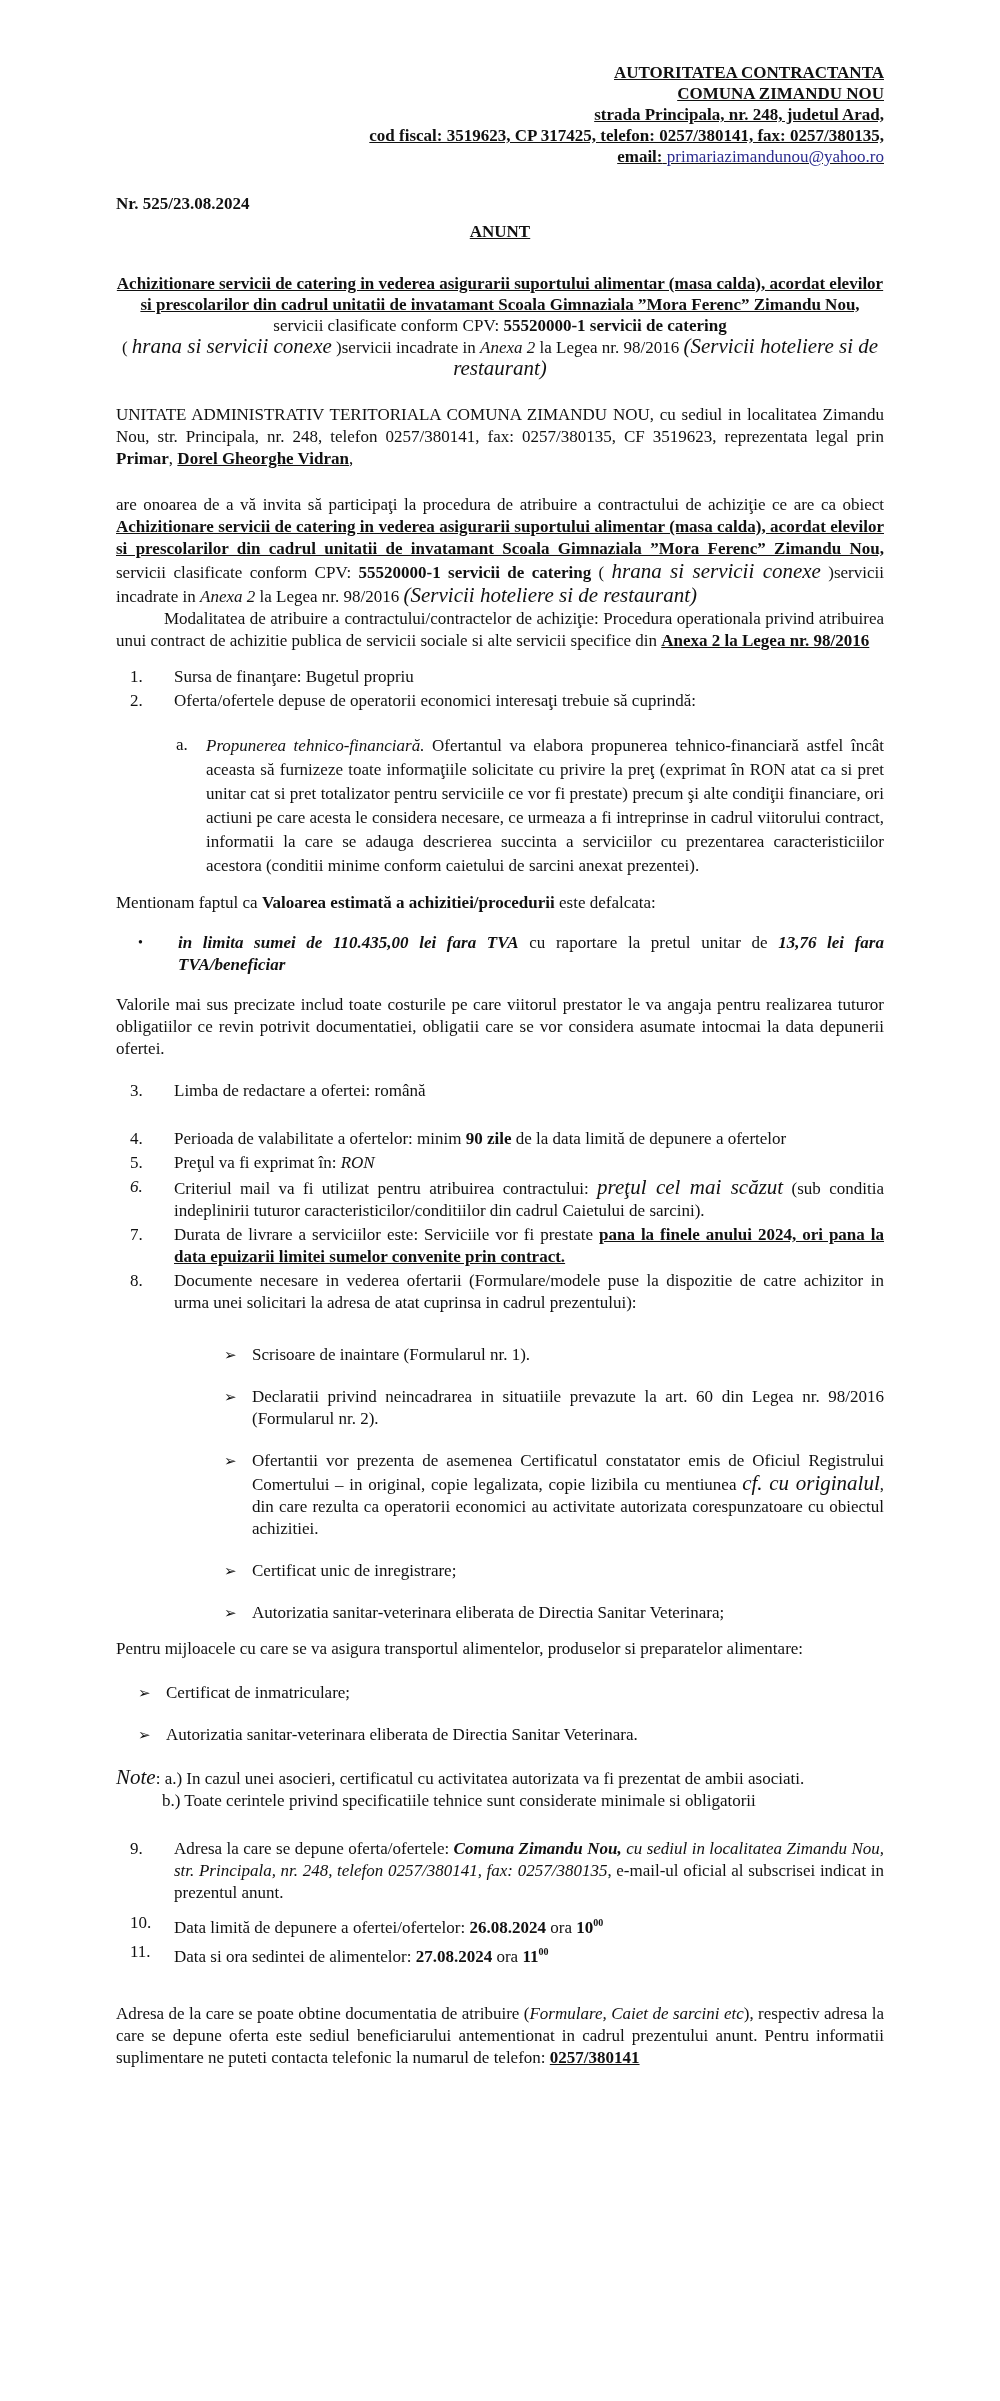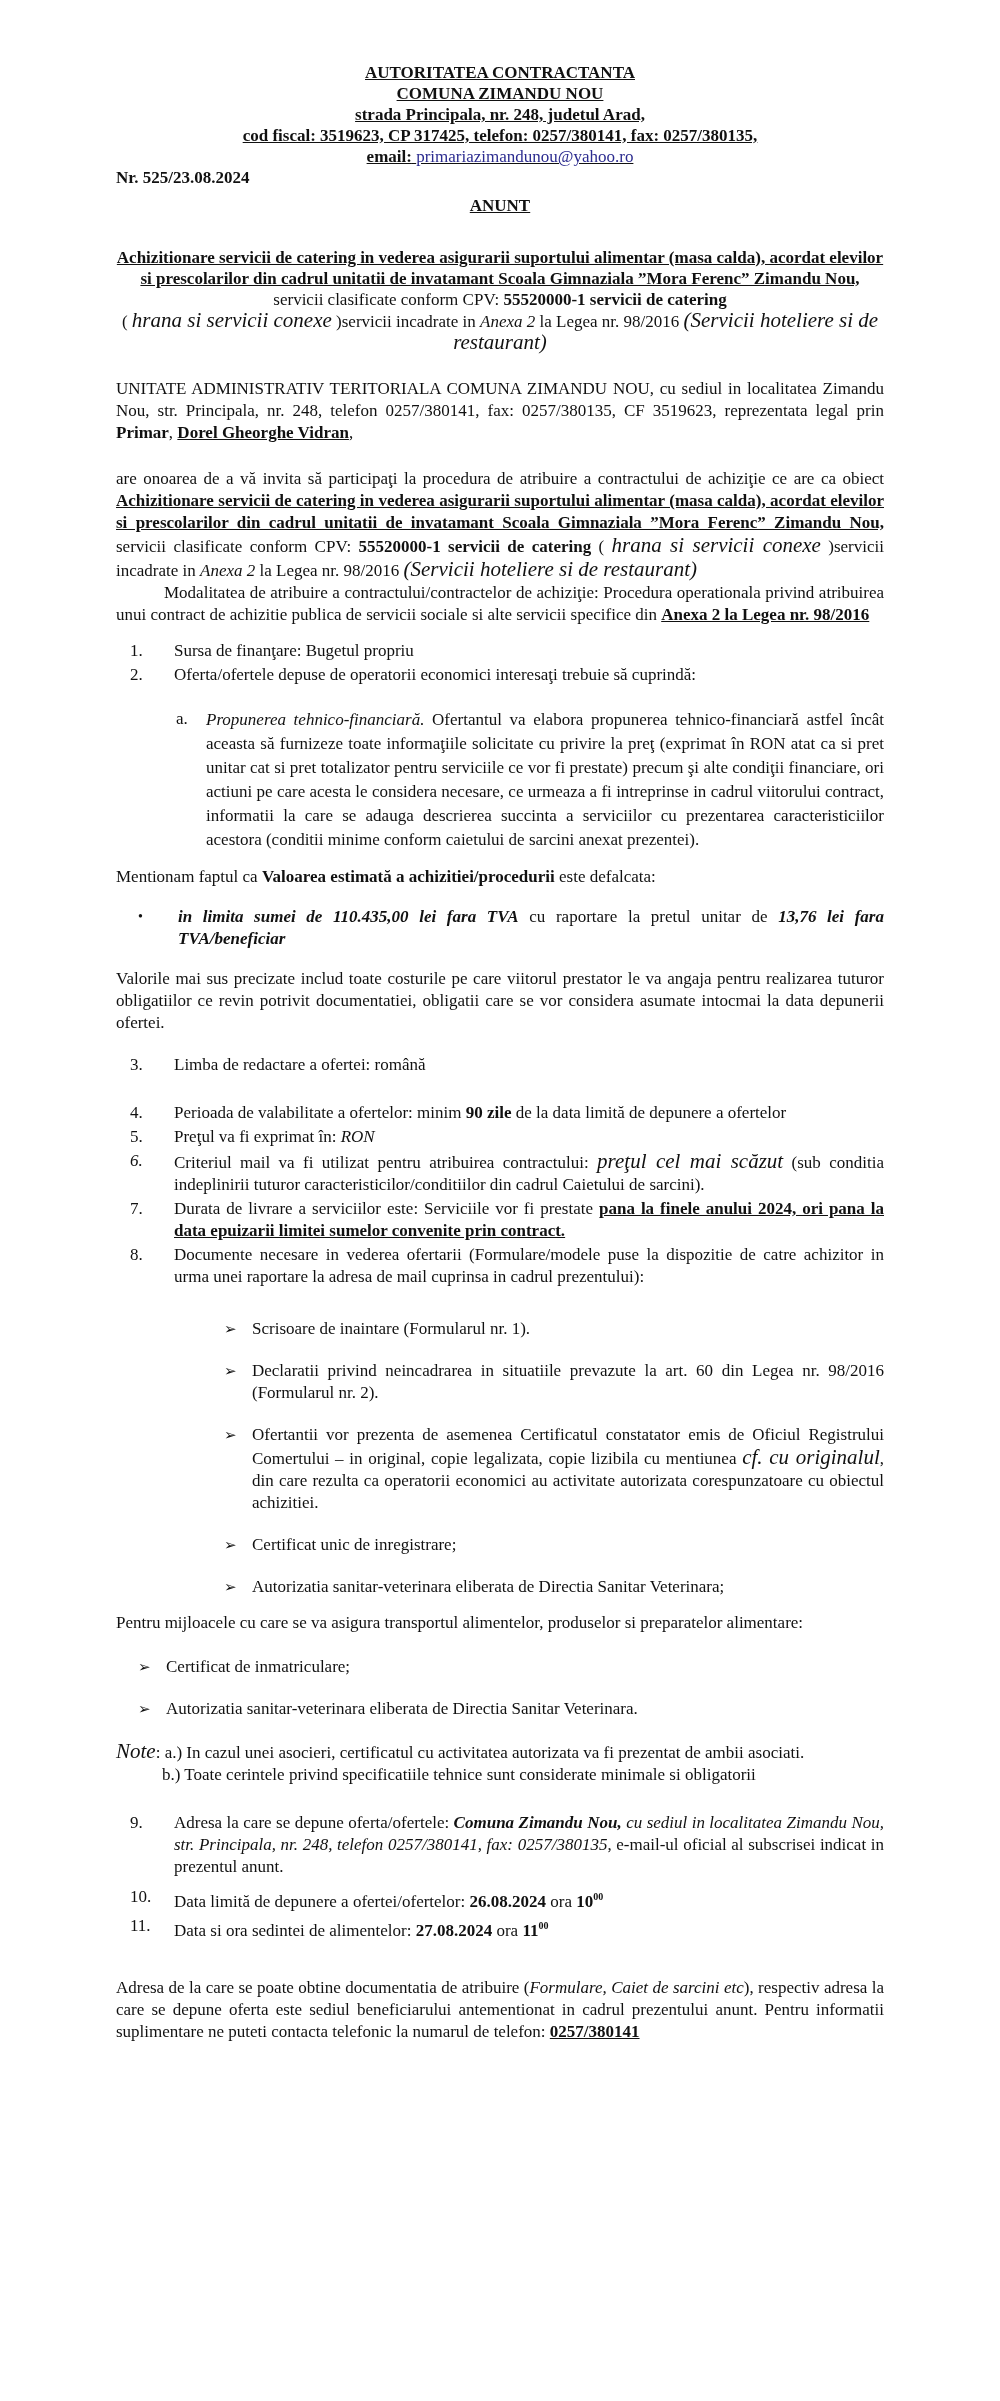--- a/index.html
+++ b/index.html
@@ -12,24 +12,24 @@
     .page {
       position: relative;
       width: 768px;
       margin: 0 auto;
       padding-top: 62px;
       padding-left: 0;
       font-size: 17px;
       line-height: 22px;
     }
     .header { text-align: center; font-weight: bold; text-decoration: underline; font-size: 17px; line-height: 21px; }
-    .header .line { display: block; }
+    .header .line { display: block; text-align: right; }
     .header a { color: #2b2b8f; font-weight: normal; }
     .header .email-label { font-weight: bold; }
-    .nr { font-weight: bold; }
+    .nr { font-weight: bold; margin-top: 26px; }
     .anunt { text-align: center; font-weight: bold; text-decoration: underline; margin-top: 6px; }
     .title-block { text-align: center; margin-top: 30px; line-height: 21px; }
     .bu { font-weight: bold; text-decoration: underline; }
     .b { font-weight: bold; }
     .i { font-style: italic; }
     .bi { font-weight: bold; font-style: italic; }
     .small-i { font-style: italic; font-size: 21px; }
     p { margin: 0; }
     .just { text-align: justify; }
     .para { margin-top: 22px; }
@@ -132,21 +132,21 @@
     <div class="num-item">
       <span class="n i">6.</span>
       <span class="t"><span>Criteriul mail va fi utilizat pentru atribuirea contractului: </span><span class="small-i">preţul cel mai scăzut</span><span> (sub conditia indeplinirii tuturor caracteristicilor/conditiilor din cadrul Caietului de sarcini).</span></span>
     </div>
     <div class="num-item">
       <span class="n">7.</span>
       <span class="t"><span>Durata de livrare a serviciilor este: Serviciile vor fi prestate </span><span class="bu">pana la finele anului 2024, ori pana la data epuizarii limitei sumelor convenite prin contract.</span></span>
     </div>
     <div class="num-item">
       <span class="n">8.</span>
-      <span class="t">Documente necesare in vederea ofertarii (Formulare/modele puse la dispozitie de catre achizitor in urma unei raportare la adresa de mail cuprinsa in cadrul prezentului):</span>
+      <span class="t">Documente necesare in vederea ofertarii (Formulare/modele puse la dispozitie de catre achizitor in urma unei solicitari la adresa de atat cuprinsa in cadrul prezentului):</span>
     </div>
   </div>
 
   <div class="arrow-list" style="margin-top:30px">
     <div class="arrow-item">
       <span class="n">➢</span>
       <span class="t">Scrisoare de inaintare (Formularul nr. 1).</span>
     </div>
     <div class="arrow-item">
       <span class="n">➢</span>

